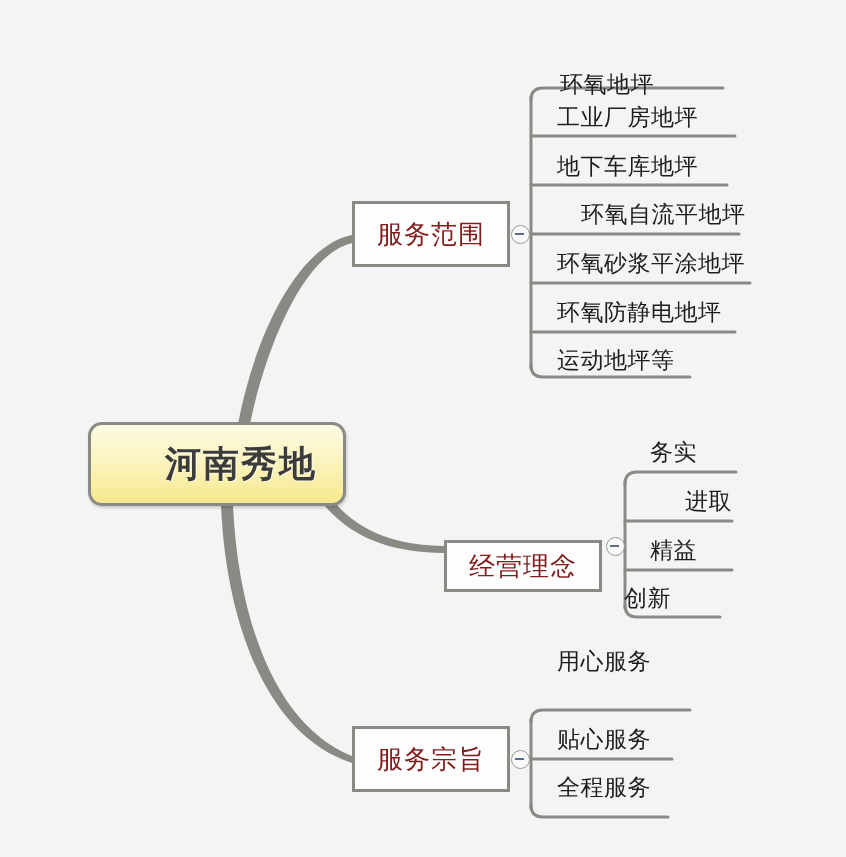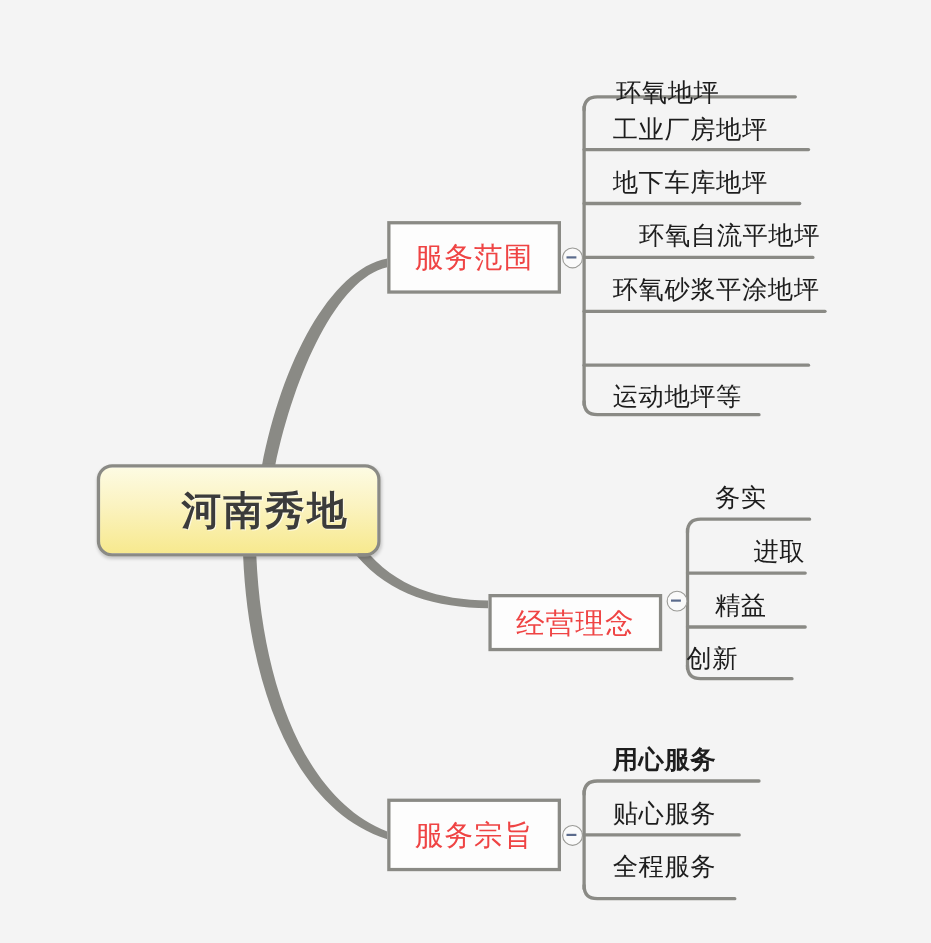--- a/index.html
+++ b/index.html
@@ -55,21 +55,21 @@
     box-sizing: border-box;
     border: 3px solid #8a8a85;
     background: #fdfdfd;
     display: flex;
     align-items: center;
     justify-content: center;
     z-index: 4;
   }
   .branch-label {
     font-size: 26px;
-    color: #ef4444;
+    color: #7f1d1d;
     letter-spacing: 1px;
   }
 
   
   .collapse-toggle {
     position: absolute;
     width: 19px;
     height: 19px;
     border-radius: 50%;
     border: 1.6px solid #9a9a96;
@@ -152,34 +152,35 @@
   <div class="branch-node" style="left:352px; top:201px; width:158px; height:66px;">
     <span class="branch-label">服务范围</span>
   </div>
   <div class="collapse-toggle" style="left:511px; top:225px;"></div>
 
   <div class="leaf-label" style="left:560px; top:69px;">环氧地坪</div>
   <div class="leaf-label" style="left:557px; top:102px;">工业厂房地坪</div>
   <div class="leaf-label" style="left:557px; top:151px;">地下车库地坪</div>
   <div class="leaf-label" style="left:557px; top:199px;margin-left:24px;">环氧自流平地坪</div>
   <div class="leaf-label" style="left:557px; top:248px;">环氧砂浆平涂地坪</div>
+  <div class="leaf-label" style="left:557px; top:297px;">环氧防静电地坪</div>
   <div class="leaf-label" style="left:557px; top:345px;">运动地坪等</div>
 
   <div class="branch-node" style="left:444px; top:540px; width:158px; height:52px;align-items:center;">
     <span class="branch-label">经营理念</span>
   </div>
   <div class="collapse-toggle" style="left:606px; top:537px;"></div>
 
   <div class="leaf-label" style="left:650px; top:437px;">务实</div>
   <div class="leaf-label" style="left:650px; top:486px;margin-left:35px;">进取</div>
   <div class="leaf-label" style="left:650px; top:535px;">精益</div>
   <div class="leaf-label" style="left:624px; top:583px;">创新</div>
 
   <div class="branch-node" style="left:352px; top:726px; width:158px; height:66px;">
     <span class="branch-label">服务宗旨</span>
   </div>
   <div class="collapse-toggle" style="left:511px; top:750px;"></div>
 
-  <div class="leaf-label" style="left:557px; top:675px;font-weight:bold;">用心服务</div>
+  <div class="leaf-label" style="left:557px; top:646px;">用心服务</div>
   <div class="leaf-label" style="left:557px; top:724px;">贴心服务</div>
   <div class="leaf-label" style="left:557px; top:772px;">全程服务</div>
 
 </div>
 
 </body></html>

